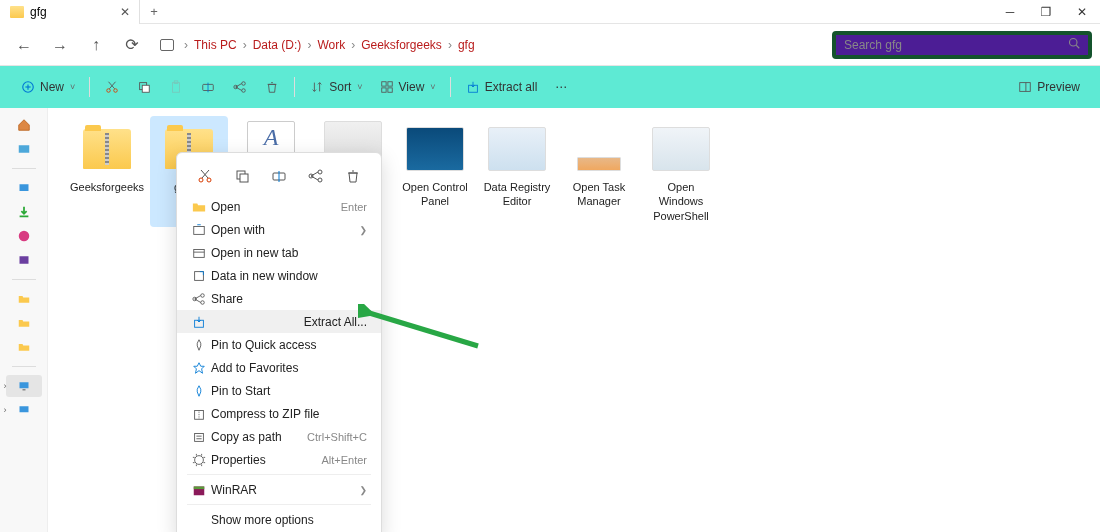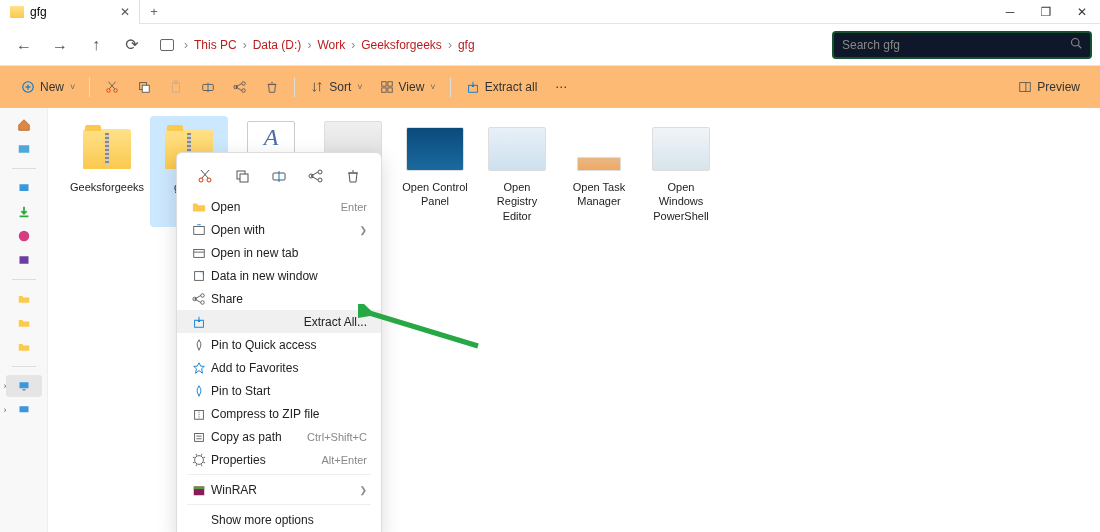--- a/index.html
+++ b/index.html
@@ -14,25 +14,25 @@
     .win-controls { margin-left: auto; display: flex; }
     .win-btn { width: 36px; height: 24px; display: flex; align-items: center; justify-content: center; color: #333; font-size: 12px; }
     
     
     .navbar { height: 42px; background: #fff; display: flex; align-items: center; padding: 0 8px; gap: 4px; border-bottom: 1px solid #e5e5e5; }
     .nav-btn { width: 32px; height: 32px; display: flex; align-items: center; justify-content: center; color: #555; border-radius: 4px; }
     .breadcrumb { display: flex; align-items: center; flex: 1; gap: 6px; padding: 0 8px; font-size: 12px; color: #333; }
     .bc-sep { color: #888; }
     .bc-item { color: #b91c1c; }
     .pc-icon { width: 14px; height: 12px; border: 1px solid #666; border-radius: 2px; display: inline-block; margin-right: 4px; }
-    .searchbox { width: 260px; height: 28px; background: #0f172a; border: 2px solid #14532d; border-radius: 4px; display: flex; align-items: center; padding: 0 8px; font-size: 12px; color: #888; }
+    .searchbox { width: 260px; height: 28px; background: #4c1d95; border: 4px solid #14532d; border-radius: 4px; display: flex; align-items: center; padding: 0 8px; font-size: 12px; color: #888; }
     .search-icon { margin-left: auto; color: #888; }
     
     
-    .toolbar { height: 42px; background: #fdba74; display: flex; align-items: center; padding: 0 14px; gap: 4px; }
+    .toolbar { height: 42px; background: #5eead4; display: flex; align-items: center; padding: 0 14px; gap: 4px; }
     .tb-btn { height: 30px; display: flex; align-items: center; padding: 0 6px; gap: 4px; font-size: 12px; color: #333; border-radius: 4px; }
     .tb-icon { width: 16px; height: 16px; display: flex; align-items: center; justify-content: center; }
     .tb-sep { width: 1px; height: 20px; background: #ddd; margin: 0 4px; }
     .new-btn svg { stroke: #0078d4; }
     .tb-spacer { flex: 1; }
     .chevron { font-size: 9px; color: #666; margin-left: 2px; }
     
     
     .main { display: flex; height: calc(100% - 108px); background: #fff; }
     .sidebar { width: 48px; background: #f8f8f8; border-right: 1px solid #eee; display: flex; flex-direction: column; align-items: center; padding-top: 6px; gap: 2px; }
@@ -322,21 +322,21 @@
       <div class="file-item">
         <div class="file-thumb">
           <div class="img-thumb" style="background: linear-gradient(rgb(10, 74, 122), rgb(26, 106, 160));"></div>
         </div>
         <div class="file-label">Open Control Panel</div>
       </div>
       <div class="file-item">
         <div class="file-thumb">
           <div class="img-thumb" style="background: linear-gradient(rgb(232, 240, 248), rgb(205, 224, 239));"></div>
         </div>
-        <div class="file-label">Open Registry Editor</div>
+        <div class="file-label">Data Registry Editor</div>
       </div>
       <div class="file-item">
         <div class="file-thumb">
           <div class="img-small" style="background: linear-gradient(rgb(232, 184, 136), rgb(240, 168, 96));"></div>
         </div>
         <div class="file-label">Open Task Manager</div>
       </div>
       <div class="file-item">
         <div class="file-thumb">
           <div class="img-thumb" style="background: linear-gradient(rgb(240, 244, 248), rgb(216, 228, 236));"></div>

